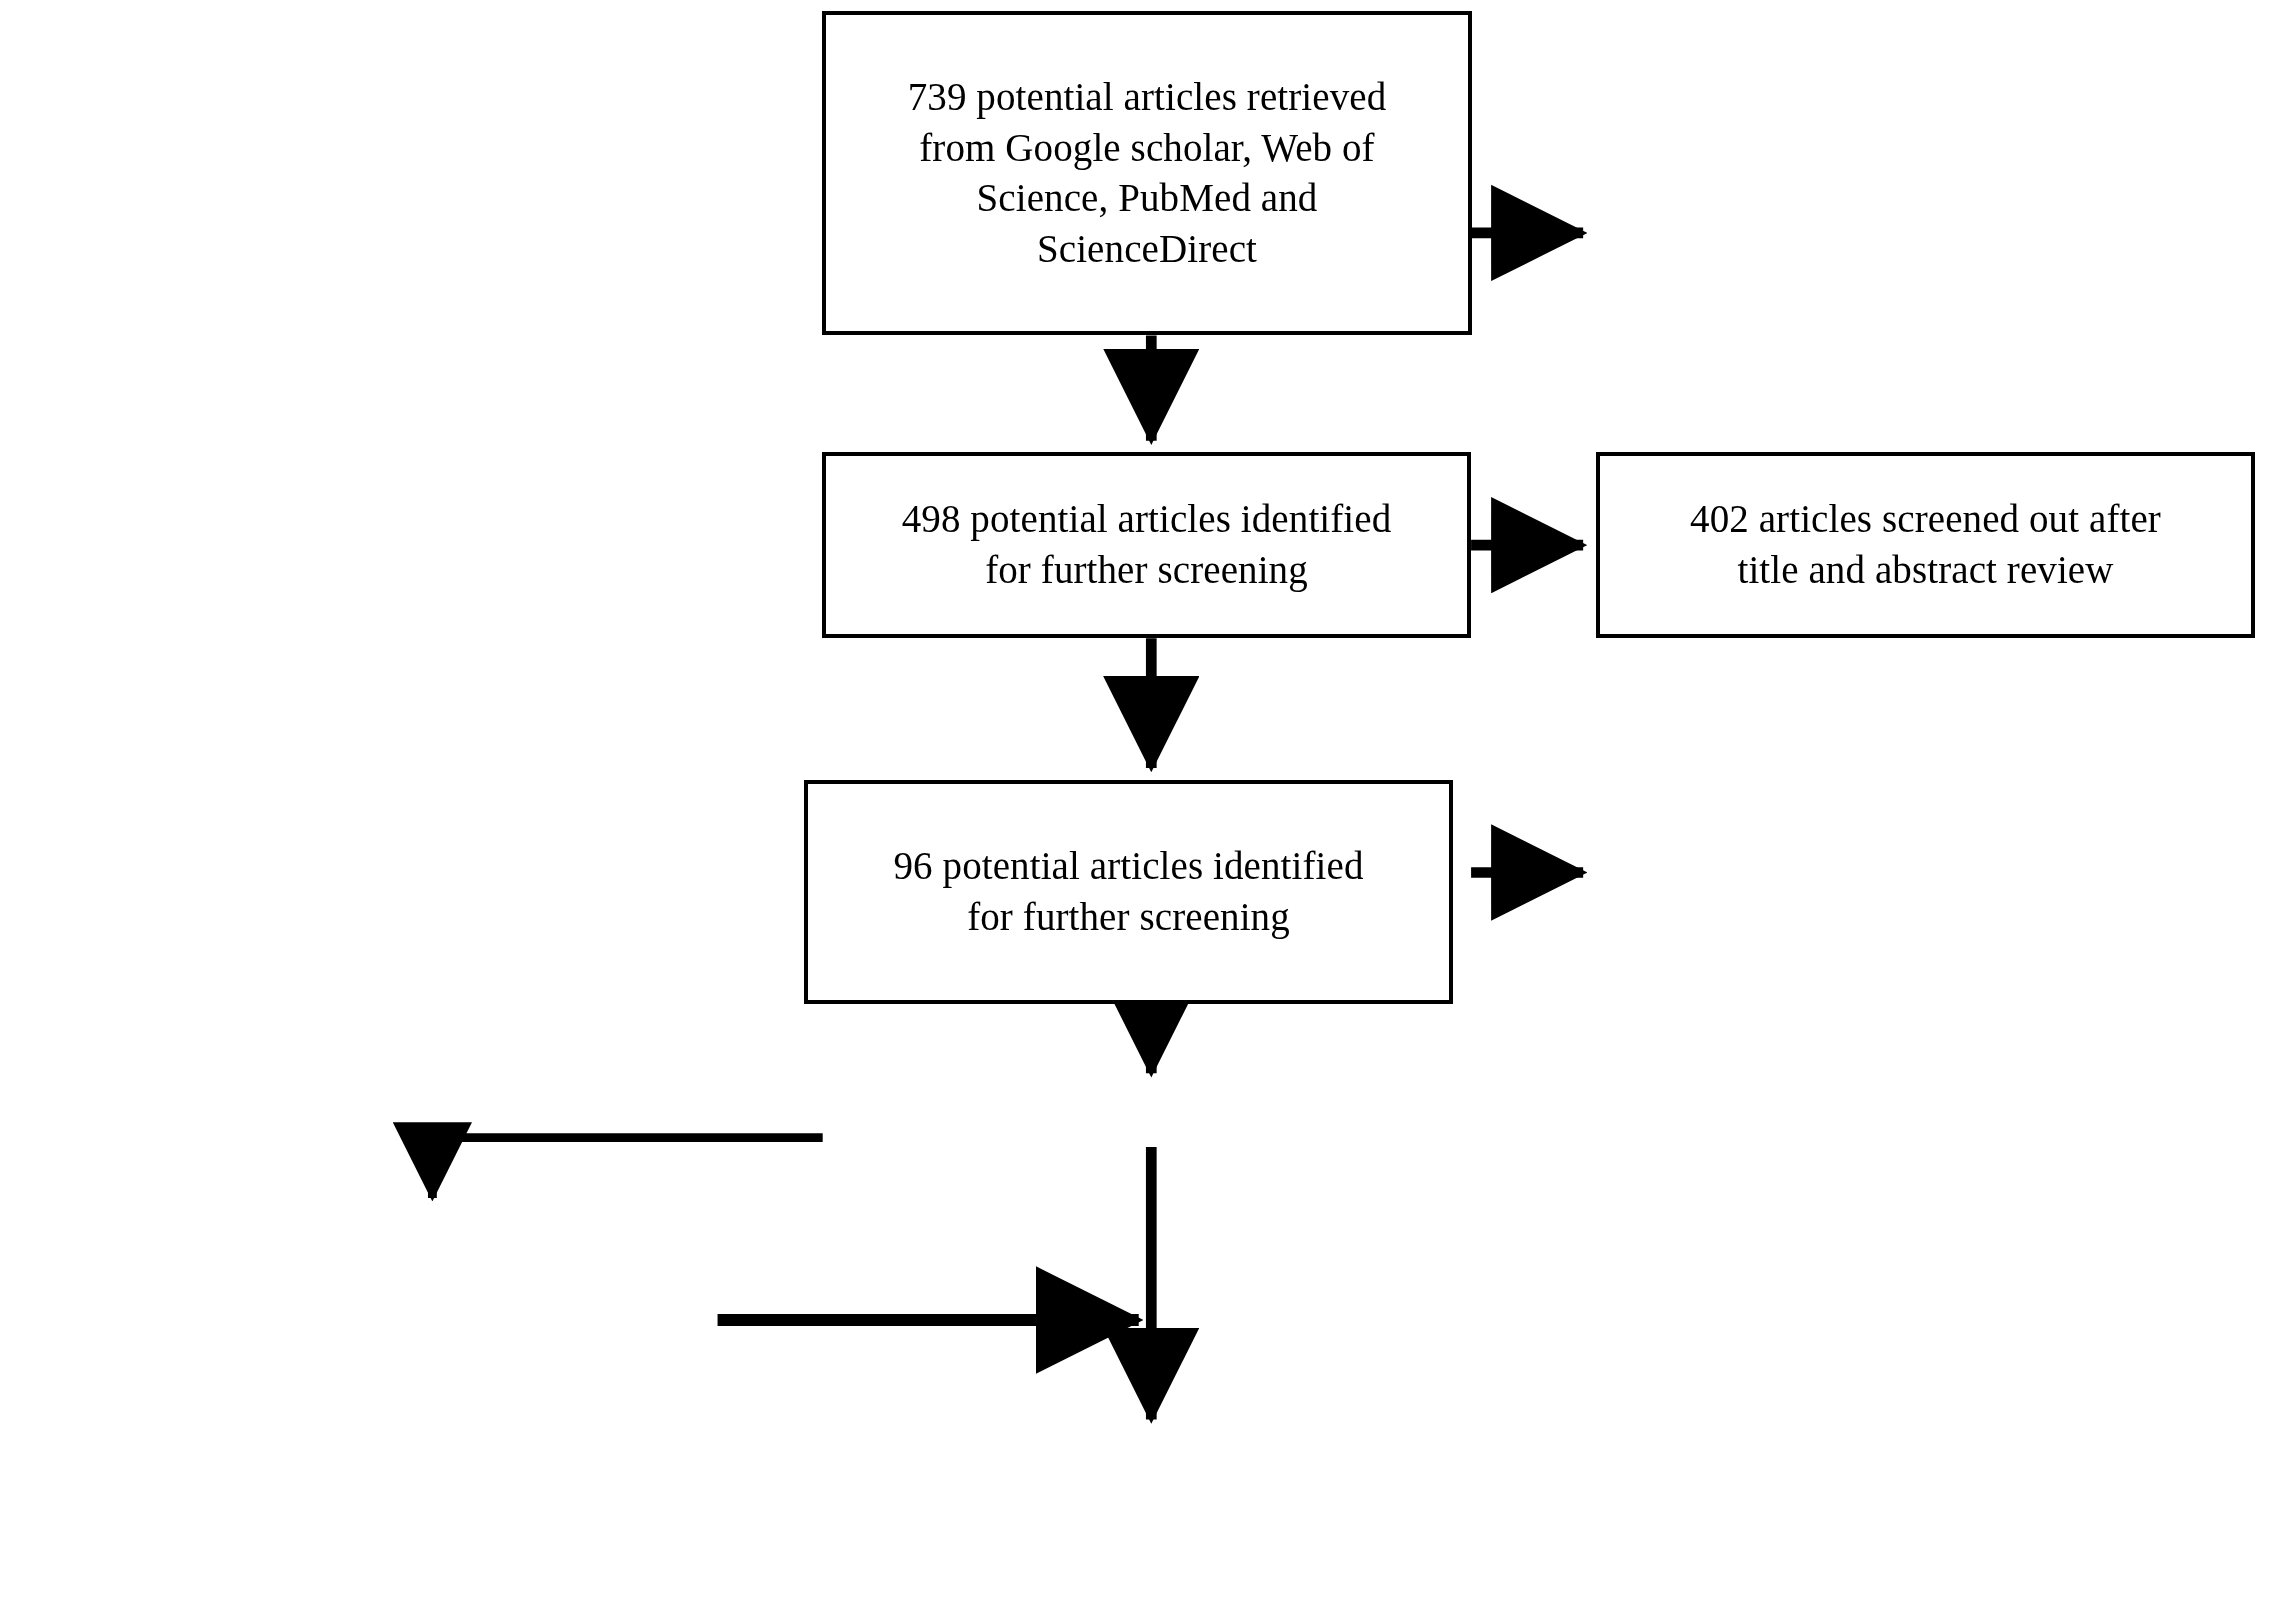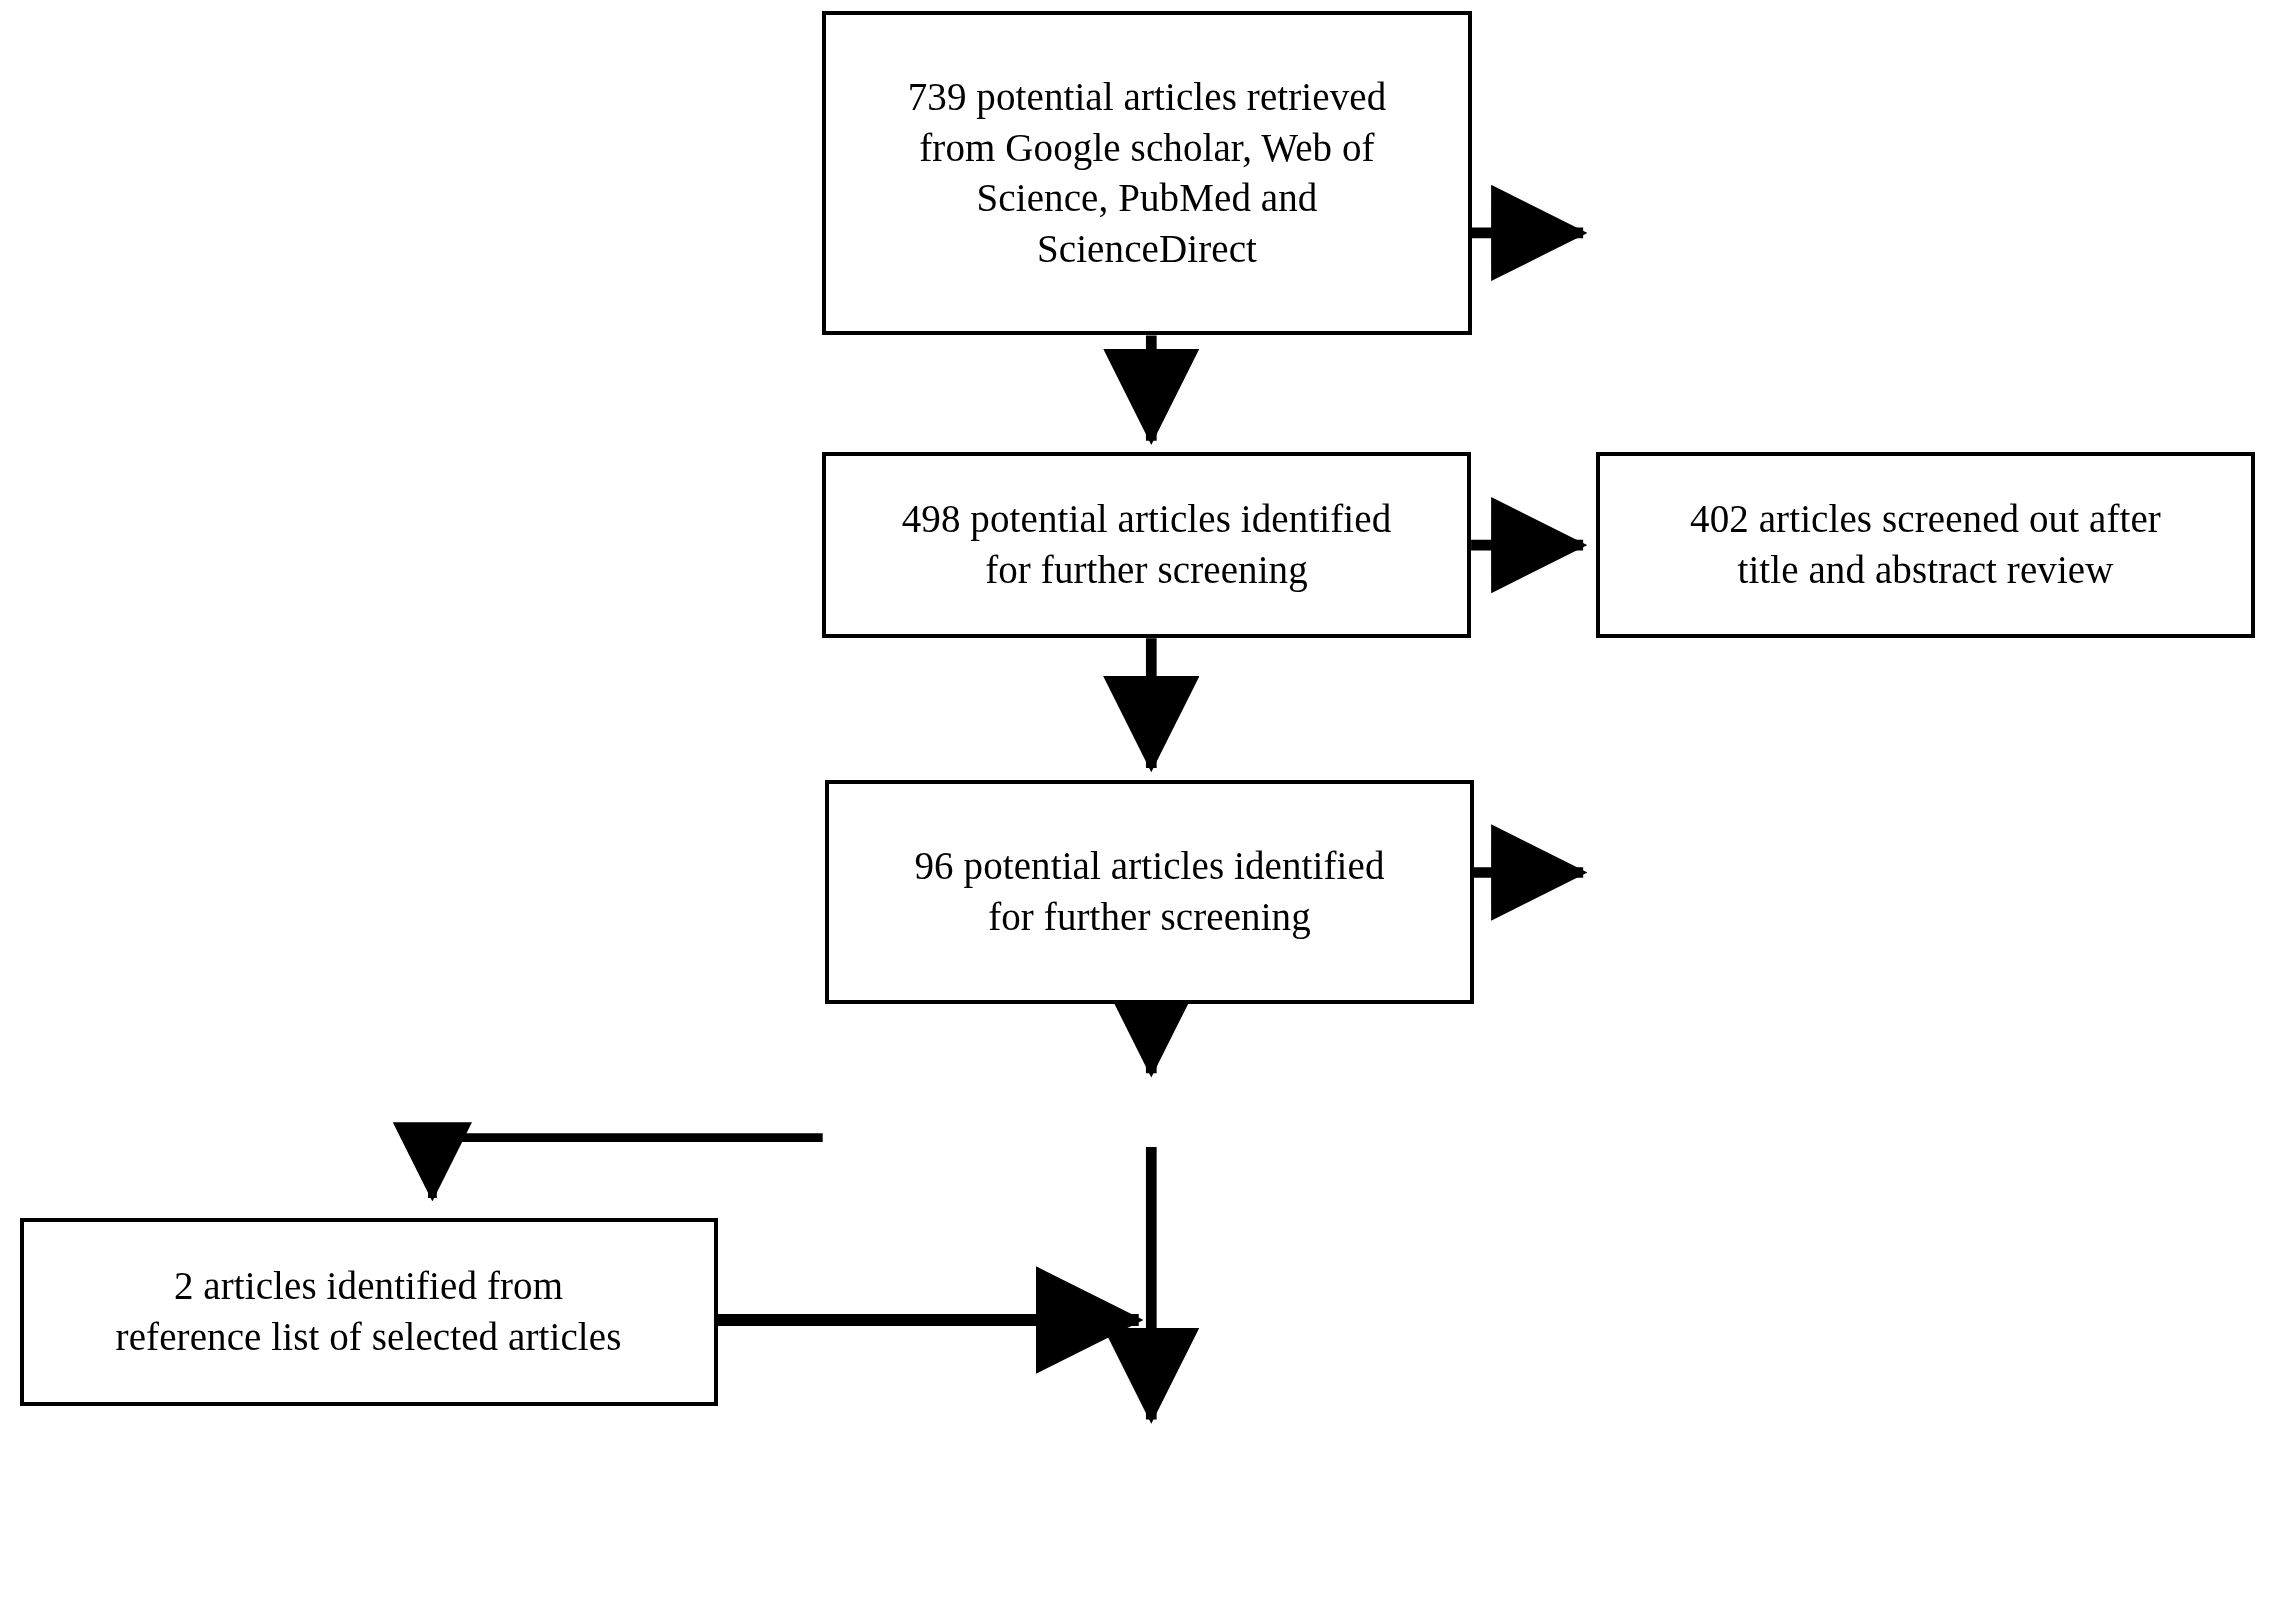--- a/index.html
+++ b/index.html
@@ -41,21 +41,21 @@
     line-height: 1.30;
     color: #000000;
     white-space: pre-line;
     letter-spacing: 0.1px;
   }
   
   #box-retrieved   { left: 822px; top: 11.3px;   width: 650px; height: 324px; }
   #box-duplicates  { left: 1596px; top: 202px;  width: 659px; height: 126px; }
   #box-identified-498 { left: 822px; top: 452px; width: 649px; height: 186px; }
   #box-screened-402   { left: 1596px; top: 452px; width: 659px; height: 186px; }
-  #box-identified-96  { left: 825px; top: 780px; width: 649px; height: 224px; }
+  #box-identified-96  { left: 804px; top: 780px; width: 649px; height: 224px; }
   #box-screened-63    { left: 1596px; top: 780px; width: 659px; height: 186px; }
   #box-selected-33    { left: 822px; top: 1084px; width: 655px; height: 63px; }
   #box-reference-2    { left: 19.5px;   top: 1218px; width: 698px; height: 188px; }
   #box-final-35       { left: 812px; top: 1431px; width: 677px; height: 173px; }
 
   #box-selected-33 .box-text { font-size: 39px; line-height: 1.0; }
 </style>
 </head>
 <body>
 
@@ -108,20 +108,16 @@
 title and abstract review</span>
   </div>
 
   <div class="flow-box" id="box-identified-96">
     <span class="box-text">96 potential articles identified
 for further screening</span>
   </div>
 
 
 
-  <div class="flow-box" id="box-reference-2">
-    <span class="box-text">2 articles identified from
-reference list of selected articles</span>
-  </div>
 
 
 </div>
 
 
 </body></html>

